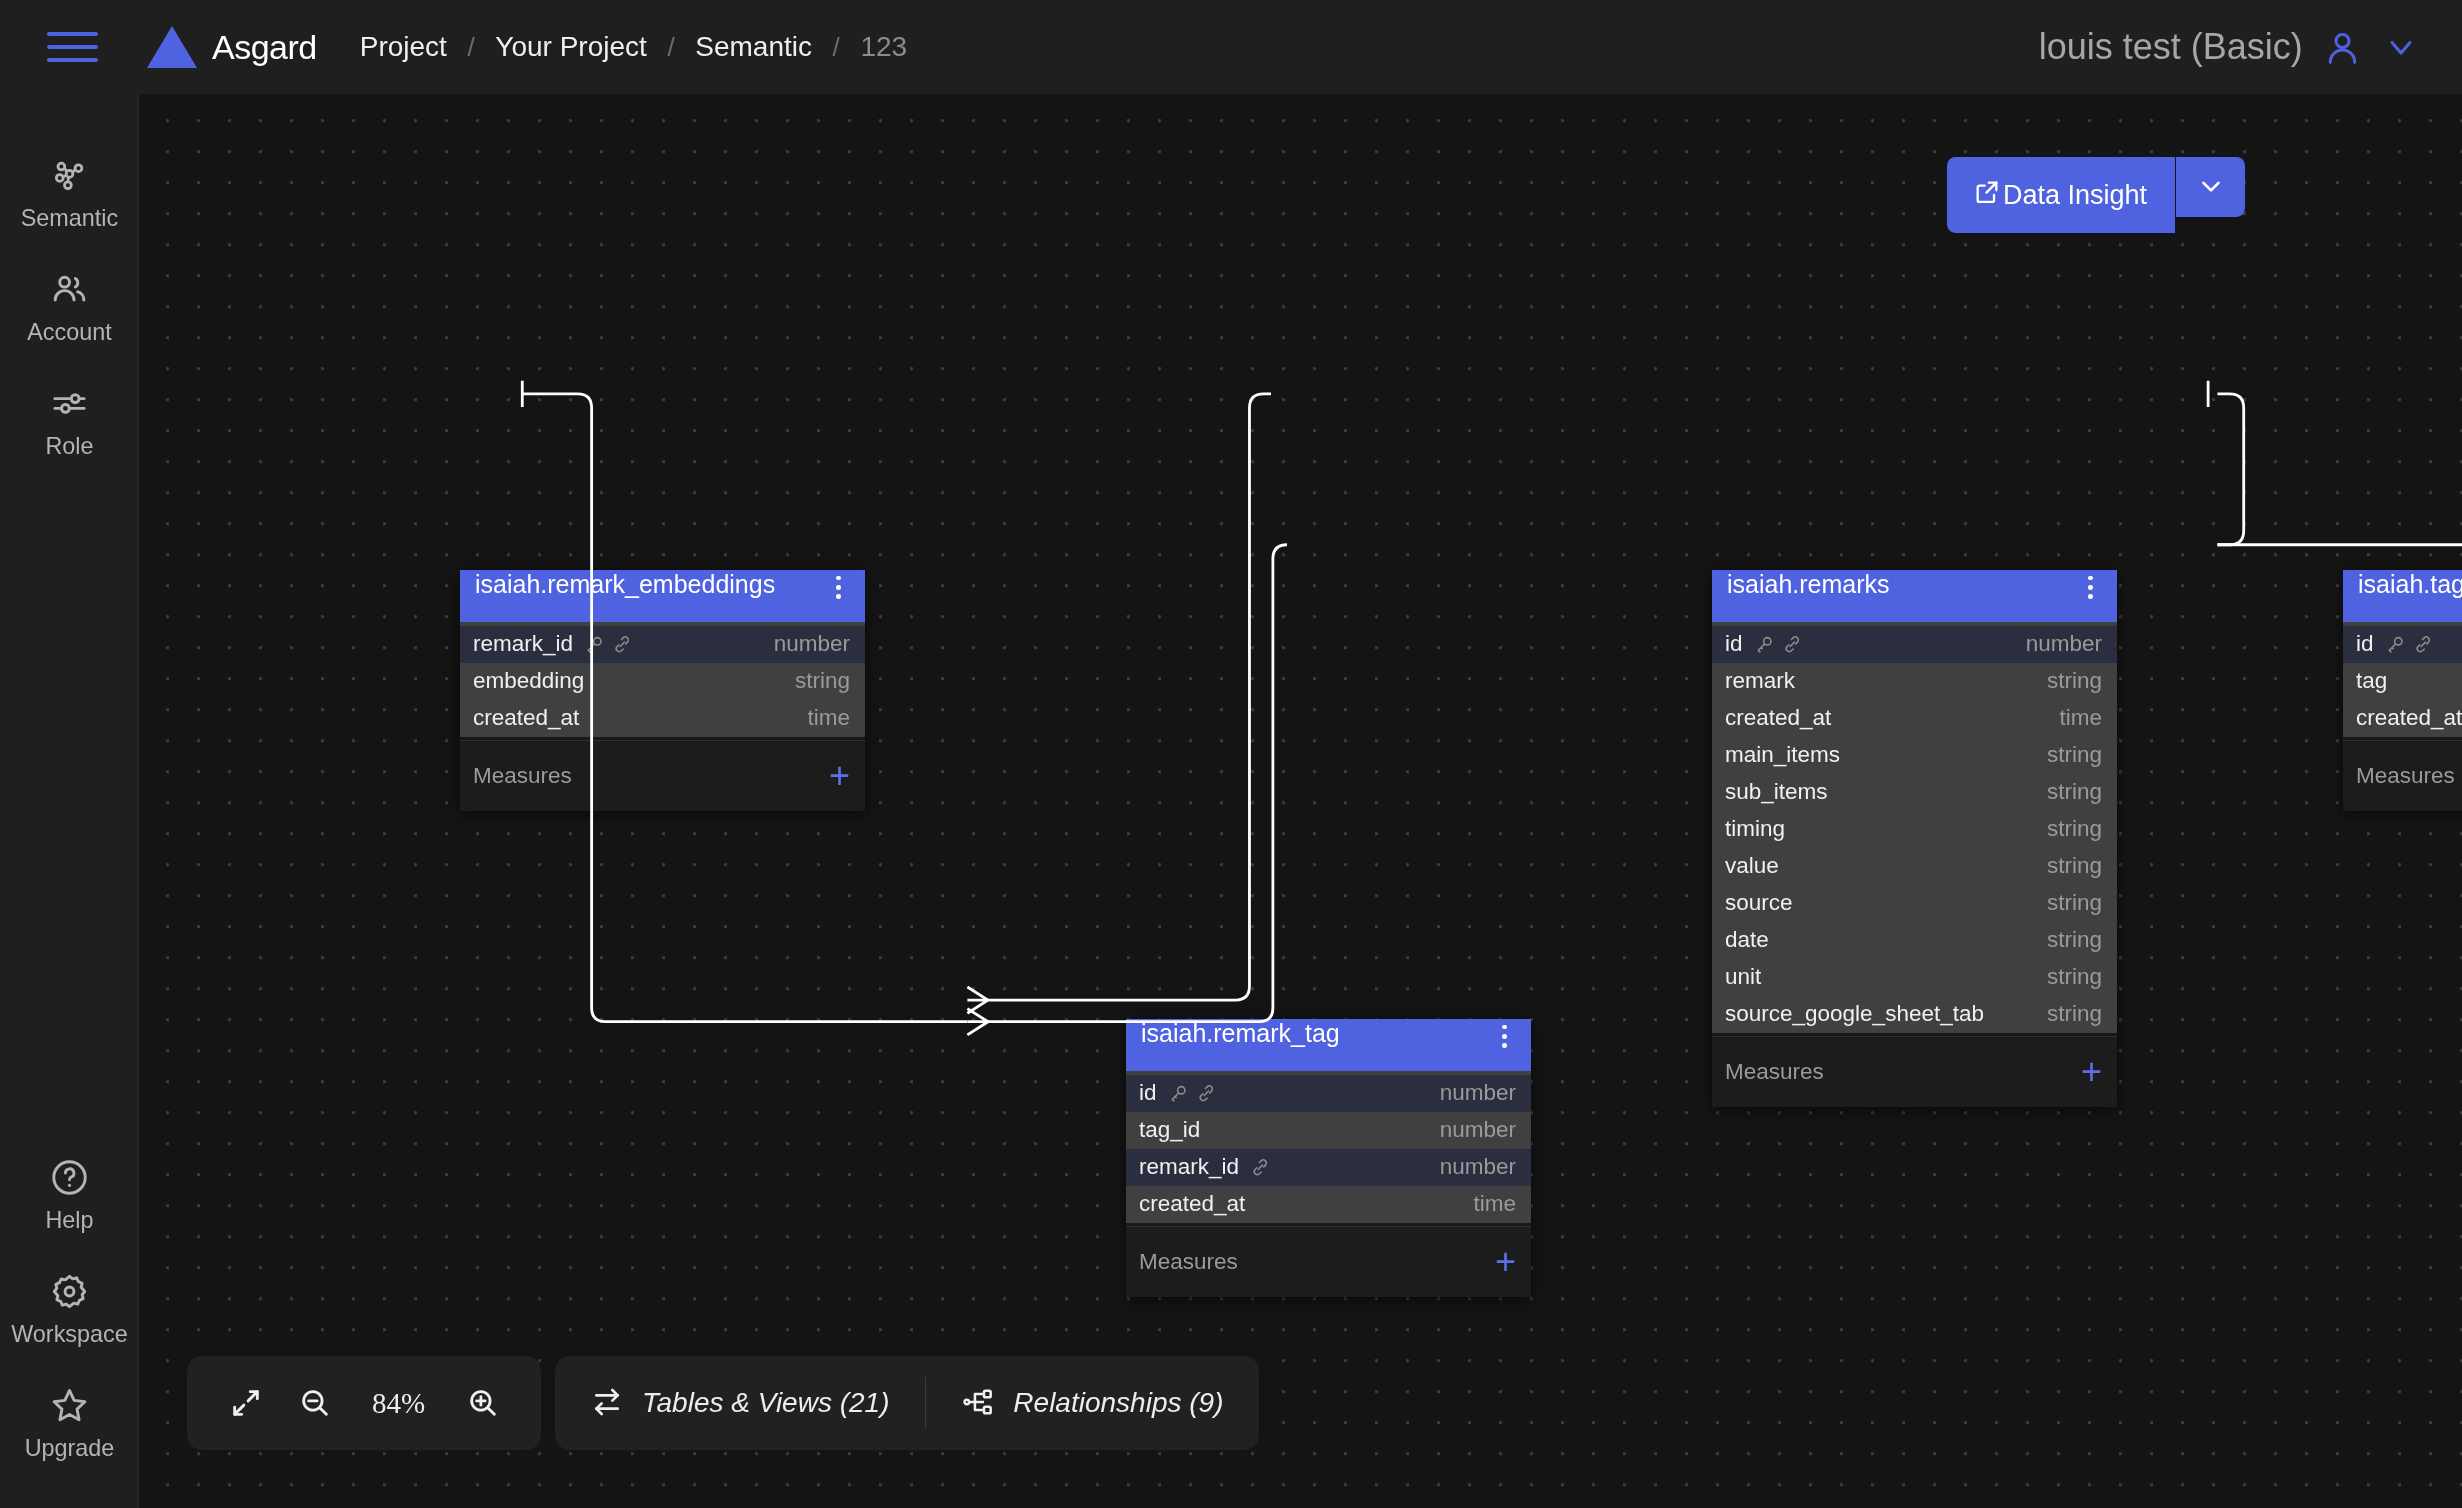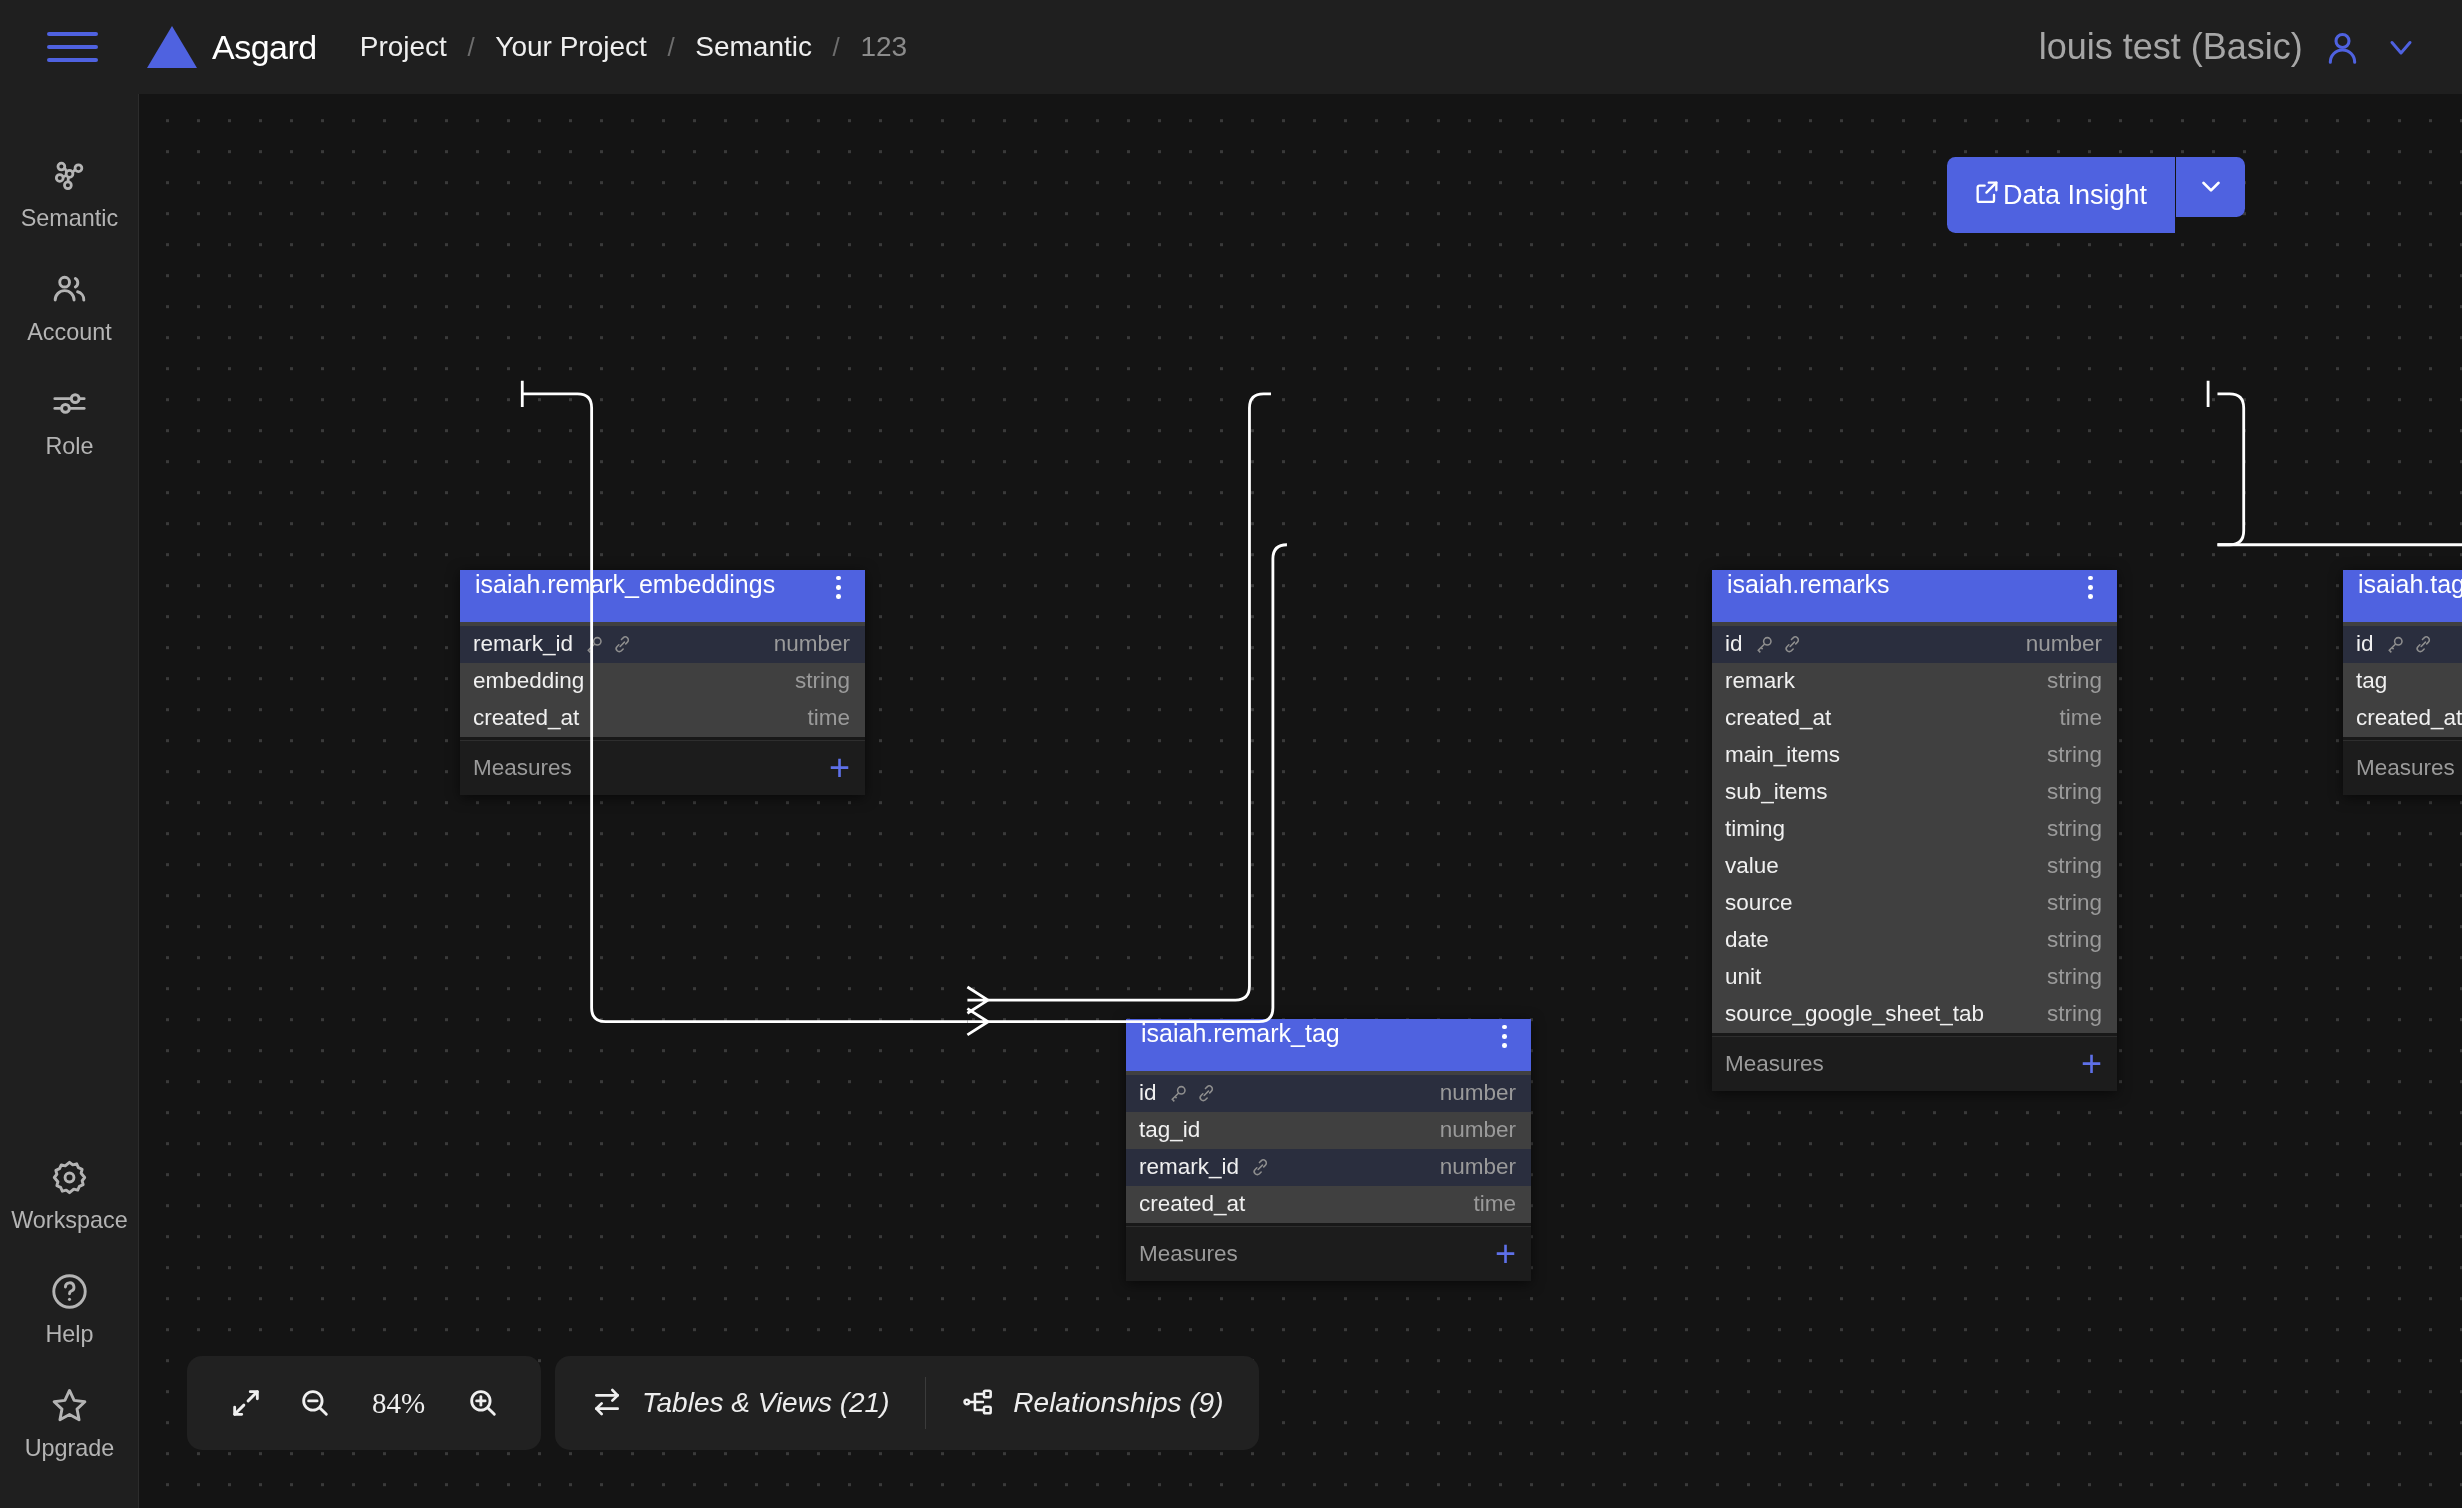--- a/index.html
+++ b/index.html
@@ -91,21 +91,21 @@
   .frow {
     height: 37px; display: flex; align-items: center;
     padding: 0 15px 0 13px; font-size: 22.5px; cursor: pointer;
   }
   .frow.hl { background: #2a2e3e; }
   .fname { color: #f0f0f0; white-space: nowrap; }
   .ficons { display: flex; align-items: center; gap: 7.5px; margin-left: 11.2px; }
   .ftype { margin-left: auto; color: #9a9a9a; }
   .measures {
     border-top: 0.9px solid #2e2e2e; margin-top: 3.7px;
-    height: 55px; display: flex; align-items: center;
+    height: 71px; display: flex; align-items: center;
     padding: 0 15px 0 13px; background: #1c1c1c;
   }
   .measures .m-label { color: #9a9a9a; font-size: 22.5px; }
   .measures .m-plus { margin-left: auto; color: #5e70e8; font-size: 36px; line-height: 1; cursor: pointer; }
 
   
   .edges { position: absolute; top: 0; left: 0; width: 2324px; height: 1415px; pointer-events: none; z-index: 12; }
 
   
   .zoombar {
@@ -198,36 +198,36 @@
             <line x1="12.5" y1="15" x2="21" y2="15"></line>
         </svg>
       </span>
       <span class="ri-label">Role</span>
     </div>
   </div>
 
   <div class="rail-bottom">
     <div class="rail-item">
       <span class="ri-icon">
-        <svg width="41" height="41" viewBox="0 0 24 24" fill="none" stroke="#b4b4b4" stroke-width="1.7" stroke-linejoin="round">
-          <path d="M12 3.1l1.9 1.5 2.3-.6 1 2.2 2.2 1-.6 2.3L20.9 12l-1.5 1.9.6 2.3-2.2 1-1 2.2-2.3-.6L12 20.9l-1.9-1.5-2.3.6-1-2.2-2.2-1 .6-2.3L3.1 12l1.5-1.9-.6-2.3 2.2-1 1-2.2 2.3.6z"></path>
-          <circle cx="12" cy="12" r="2.6"></circle>
-        </svg>
-      </span>
-      <span class="ri-label">Workspace</span>
-    </div>
-    <div class="rail-item">
-      <span class="ri-icon">
         <svg width="41" height="41" viewBox="0 0 24 24" fill="none" stroke="#b4b4b4" stroke-width="1.7" stroke-linecap="round">
           <circle cx="12" cy="12" r="9.2"></circle>
             <path d="M9.6 9.4a2.5 2.5 0 1 1 3.3 2.4c-.6.25-.9.8-.9 1.5"></path>
             <circle cx="12" cy="16.6" r="0.9" fill="#b4b4b4" stroke="none"></circle>
         </svg>
       </span>
       <span class="ri-label">Help</span>
+    </div>
+    <div class="rail-item">
+      <span class="ri-icon">
+        <svg width="41" height="41" viewBox="0 0 24 24" fill="none" stroke="#b4b4b4" stroke-width="1.7" stroke-linejoin="round">
+          <path d="M12 3.1l1.9 1.5 2.3-.6 1 2.2 2.2 1-.6 2.3L20.9 12l-1.5 1.9.6 2.3-2.2 1-1 2.2-2.3-.6L12 20.9l-1.9-1.5-2.3.6-1-2.2-2.2-1 .6-2.3L3.1 12l1.5-1.9-.6-2.3 2.2-1 1-2.2 2.3.6z"></path>
+          <circle cx="12" cy="12" r="2.6"></circle>
+        </svg>
+      </span>
+      <span class="ri-label">Workspace</span>
     </div>
     <div class="rail-item">
       <span class="ri-icon">
         <svg width="41" height="41" viewBox="0 0 24 24" fill="none" stroke="#b4b4b4" stroke-width="1.7" stroke-linejoin="round">
           <polygon points="12,3.2 14.7,9 21,9.8 16.4,14.1 17.6,20.4 12,17.3 6.4,20.4 7.6,14.1 3,9.8 9.3,9"></polygon>
         </svg>
       </span>
       <span class="ri-label">Upgrade</span>
     </div>
   </div>

